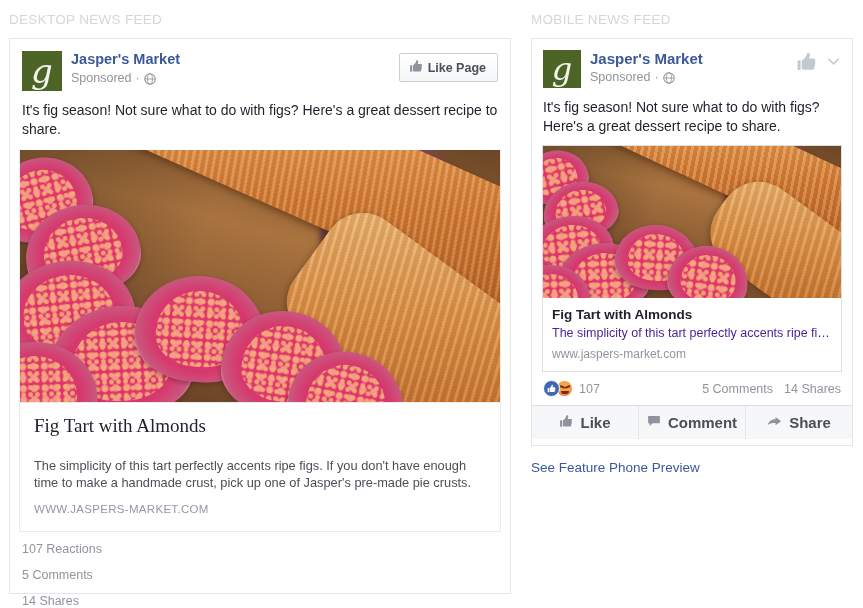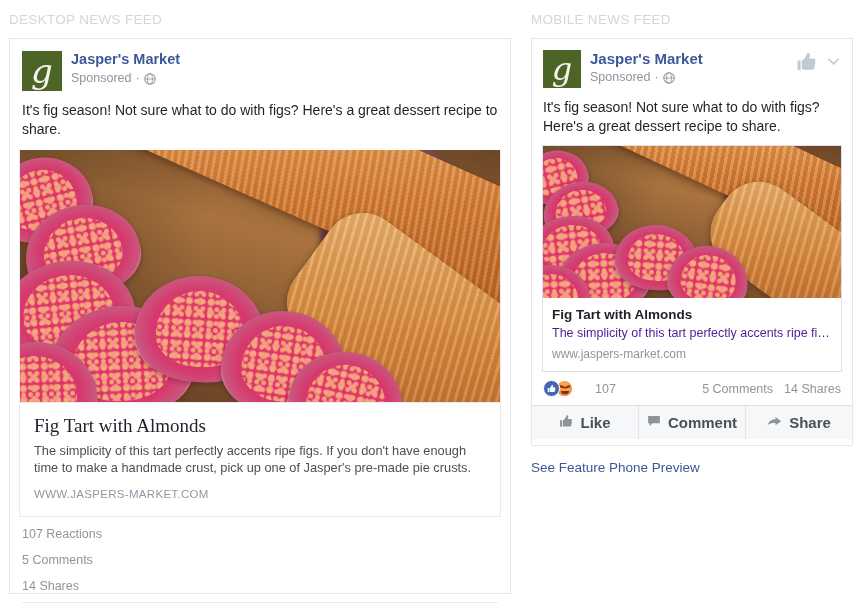--- a/index.html
+++ b/index.html
@@ -185,21 +185,21 @@
     font-family: "Liberation Serif", "DejaVu Serif", serif;
     font-size: 19px;
     line-height: 24px;
     color: #1d2129;
     font-weight: 400;
   }
   #desktop-link-desc {
     font-size: 12.8px;
     line-height: 17px;
     color: #4b4f56;
-    margin-top: 4px;
+    margin-top: 19px;
   }
   #desktop-link-url {
     margin-top: 12px;
     font-size: 11.5px;
     letter-spacing: .3px;
     color: #9197a3;
     text-transform: uppercase;
   }
   .desktop-link-wrap {
     margin: 0 9px;
@@ -224,21 +224,21 @@
   
   #desktop-stats {
     padding: 10px 12px 9px 12px;
     font-size: 12.5px;
     color: #90949c;
     display: flex; gap: 12px; flex-direction: column;
   }
   #mobile-stats {
     padding: 8px 11px 8px 11px;
     display: flex; align-items: center;
-    font-size: 12.5px; color: #90949c; gap: 16px;
+    font-size: 12.5px; color: #90949c;
   }
   .reaction-pills { display: flex; align-items: center; }
   .pill {
     width: 17px; height: 17px; border-radius: 50%;
     display: inline-flex; align-items: center; justify-content: center;
     border: 1.5px solid #fff; position: relative;
   }
   .pill.like { background: #4267b2; color: #fff; font-size: 9px; z-index: 2; }
   .pill.angry { background: radial-gradient(circle at 50% 35%, #f7a34a 0 45%, #e9563f 100%); margin-left: -4px; z-index: 1; }
   .pill.angry .face { width: 100%; height: 100%; position: relative; }
@@ -310,20 +310,29 @@
           <span>Sponsored</span>
           <span class="sub-sep">·</span>
           <span class="globe-icon ico">
             <svg width="12" height="12" viewBox="0 0 16 16">
               <circle cx="8" cy="8" r="7" fill="none" stroke="#90949c" stroke-width="1.4"></circle>
               <ellipse cx="8" cy="8" rx="3.2" ry="7" fill="none" stroke="#90949c" stroke-width="1.1"></ellipse>
               <line x1="1" y1="8" x2="15" y2="8" stroke="#90949c" stroke-width="1.1"></line>
             </svg>
           </span>
         </div>
+      </div>
+      <div id="like-page-button">
+        <span class="ico">
+          <svg width="14" height="14" viewBox="0 0 16 16" class="thumb-btn">
+            <path d="M1.2 7.2h2.3v7.3H1.2z" fill="#8d949e"></path>
+            <path d="M4.4 7.4c1.5-.9 3.1-2.7 3.6-4.3.3-1 .5-1.8 1.3-1.8.9 0 1.3.7 1.3 1.7 0 .9-.5 2.2-.8 2.8h3.4c.9 0 1.6.6 1.6 1.4 0 .4-.2.8-.5 1 .3.2.5.6.5 1s-.2.8-.6 1c.2.2.4.5.4.9 0 .5-.3.9-.8 1.1.1.2.2.4.2.7 0 .8-.7 1.4-1.6 1.4H6.7c-1 0-1.8-.3-2.3-.7z" fill="#8d949e"></path>
+          </svg>
+        </span>
+        <span>Like Page</span>
       </div>
     </div>
 
     <div class="post-text" id="desktop-post-text">It's fig season! Not sure what to do with figs? Here's a great dessert recipe to share.</div>
 
     <div class="desktop-link-wrap">
       <div class="photo" id="desktop-photo">
         <div class="bg-wood"></div>
         <div class="fig-whole"></div>
         <div class="crust"></div>

